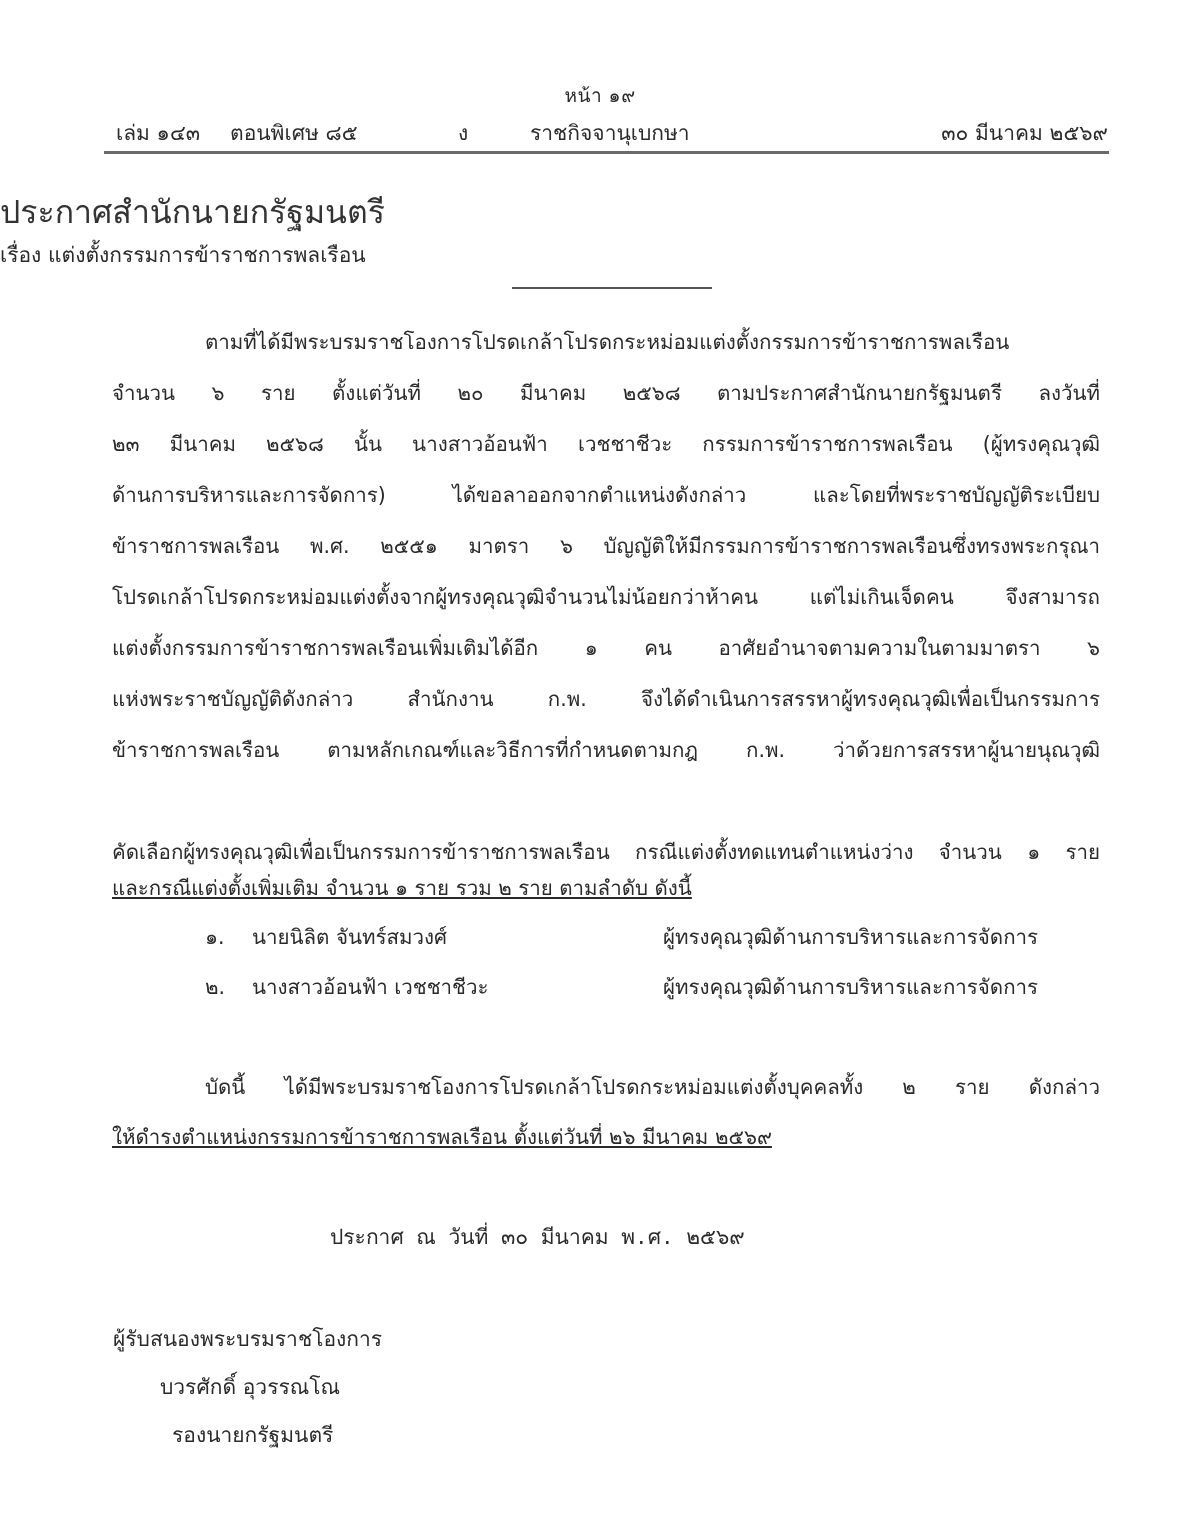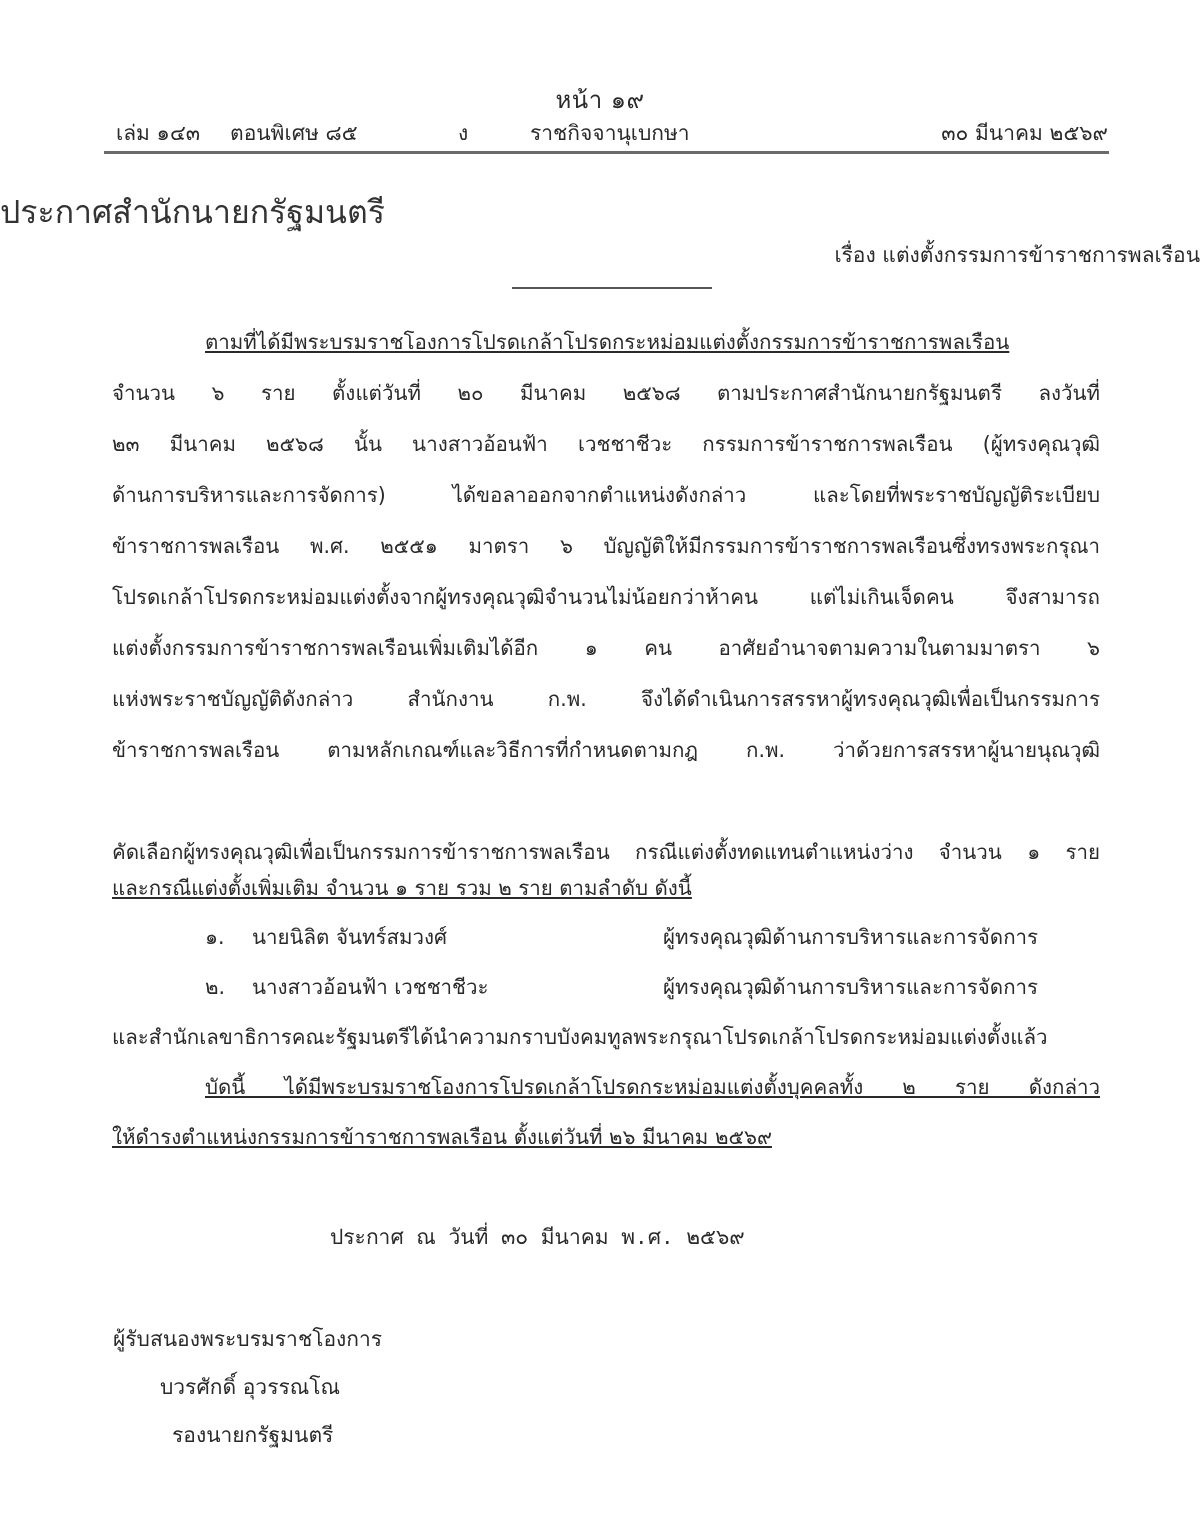--- a/index.html
+++ b/index.html
@@ -3,49 +3,49 @@
   <meta charset="utf-8">
   <style>
     html, body { margin: 0; padding: 0; background: #ffffff; }
     body {
       width: 1200px; height: 1515px; position: relative; overflow: hidden;
       font-family: "DejaVu Sans", sans-serif; color: #2a2a2a;
     }
     .page { position: absolute; left: 0; top: 0; width: 1200px; height: 1515px; }
     .pagenum {
       position: absolute; top: 80px; left: 0; width: 100%; text-align: center;
-      font-size: 24px; letter-spacing: 0.5px;
+      font-size: 19px; letter-spacing: 0.5px;
     }
     .header-row {
       position: absolute; top: 116px; left: 108px; width: 1000px; height: 30px;
       font-size: 21px;
     }
     .header-row span { position: absolute; top: 0; white-space: nowrap; margin-left: 8px; }
     .rule-top {
       position: absolute; top: 151px; left: 104px; width: 1005px; height: 3px;
       background: #6a6a6a;
     }
     .title {
       position: absolute; top: 186px; left: 0; width: 100%; text-align: left;
       font-size: 32px; color: #333;
     }
     .subtitle {
-      position: absolute; top: 238px; left: 0; width: 100%; text-align: right;
+      position: absolute; top: 238px; left: 0; width: 100%; text-align: left;
       font-size: 21px;
     }
     .rule-mid {
       position: absolute; top: 287px; left: 512px; width: 200px; height: 2px;
       background: #555;
     }
     .line {
       position: absolute; left: 112px; width: 988px; font-size: 20.5px;
       white-space: nowrap; text-align: justify; text-align-last: justify;
       height: 30px; line-height: 30px;
     }
-    .line.indent { left: 205px; width: 895px; text-decoration: underline; }
+    .line.indent { left: 205px; width: 895px; }
     .line.last { text-align-last: left; text-decoration: underline; }
     .item-num { position: absolute; font-size: 20.5px; white-space: nowrap; line-height: 30px; }
     .date-line {
       position: absolute; top: 1220px; left: 330px; font-size: 21px; white-space: nowrap; font-family: Liberation Mono, monospace;
     }
     .sig { position: absolute; font-size: 21px; white-space: nowrap; }
   </style>
 </head>
 <body>
 
@@ -81,21 +81,20 @@
   <div>
     <span class="item-num" style="left:205px; top:922px">๑.</span>
     <span class="item-num" style="left:252px; top:922px">นายนิลิต จันทร์สมวงศ์</span>
     <span class="item-num" style="left:663px; top:922px">ผู้ทรงคุณวุฒิด้านการบริหารและการจัดการ</span>
 
     <span class="item-num" style="left:205px; top:972px">๒.</span>
     <span class="item-num" style="left:252px; top:972px">นางสาวอ้อนฟ้า เวชชาชีวะ</span>
     <span class="item-num" style="left:663px; top:972px">ผู้ทรงคุณวุฒิด้านการบริหารและการจัดการ</span>
   </div>
 
-  <div class="line" style="top:1022px">และสำนักเลขาธิการคณะรัฐมนตรีได้นำความกราบบังคมทูลพระกรุณาโปรดเกล้าโปรดกระหม่อมแต่งตั้งแล้ว</div>
 
   <div class="line indent" style="top:1072px">บัดนี้ ได้มีพระบรมราชโองการโปรดเกล้าโปรดกระหม่อมแต่งตั้งบุคคลทั้ง ๒ ราย ดังกล่าว</div>
   <div class="line last" style="top:1122px; width:auto">ให้ดำรงตำแหน่งกรรมการข้าราชการพลเรือน ตั้งแต่วันที่ ๒๖ มีนาคม ๒๕๖๙</div>
 
   <div class="date-line">ประกาศ ณ วันที่ ๓๐ มีนาคม พ.ศ. ๒๕๖๙</div>
 
   <div class="sig" style="left:113px; top:1322px">ผู้รับสนองพระบรมราชโองการ</div>
   <div class="sig" style="left:160px; top:1370px">บวรศักดิ์ อุวรรณโณ</div>
   <div class="sig" style="left:172px; top:1418px">รองนายกรัฐมนตรี</div>
 

